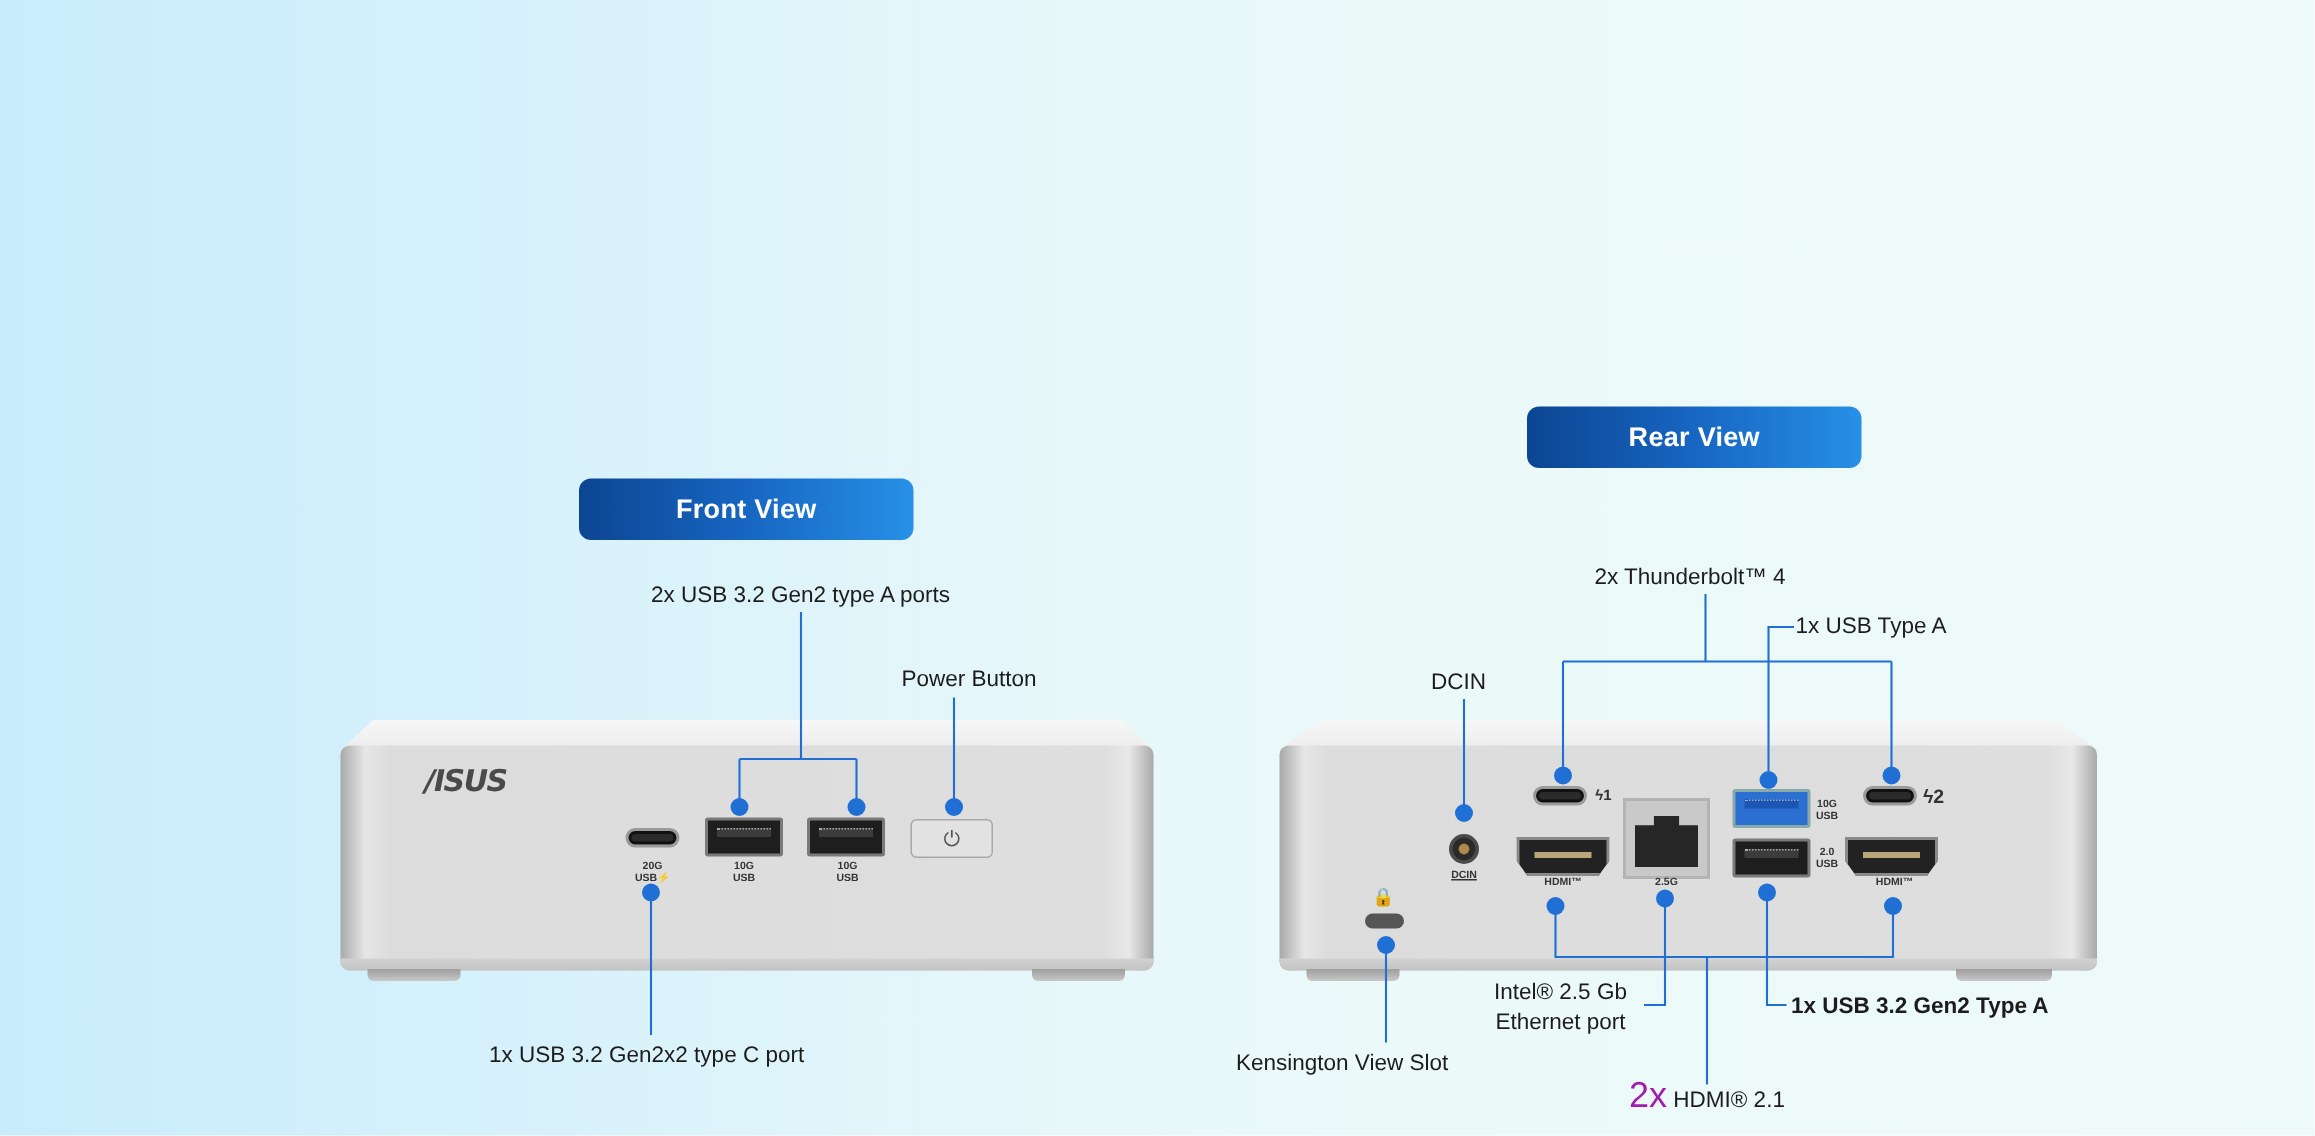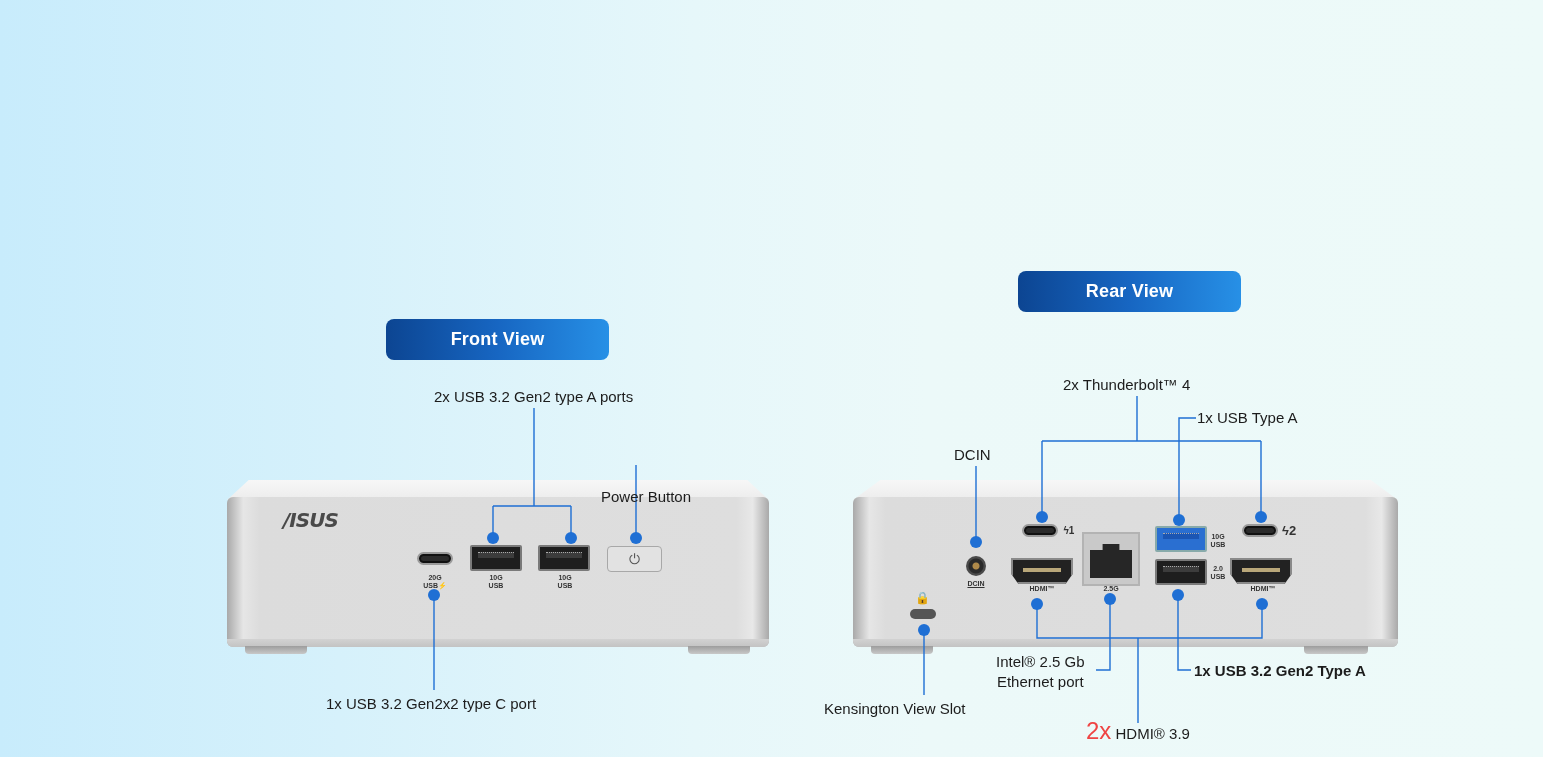--- a/index.html
+++ b/index.html
@@ -21,21 +21,21 @@
     display: flex; align-items: center; justify-content: center;
     letter-spacing: 0.2px;
   }
   .label {
     position: absolute;
     font-size: 15px;
     color: #1c1c1c;
     white-space: nowrap;
     line-height: 18px;
   }
-  .big-x { color: #ef4444; font-size: 24px; }
+  .big-x { color: #a21caf; font-size: 24px; }
   svg.lines { position: absolute; left: 0; top: 0; }
   
   .device {
     position: absolute;
   }
   .dev-top {
     position: absolute;
     background: linear-gradient(180deg, #f7f7f7, #ececec);
   }
   .dev-face {
@@ -206,28 +206,28 @@
   <circle class="dot" cx="1262" cy="604" r="6"></circle>
 
   <path class="ln" d="M1110 599 V670 H1096"></path>
   <circle class="dot" cx="1110" cy="599" r="6"></circle>
 
   <path class="ln" d="M1178 595 V670 H1191"></path>
   <circle class="dot" cx="1178" cy="595" r="6"></circle>
 </svg>
 
 <div class="label" style="left:434px; top:388px;">2x USB 3.2 Gen2 type A ports</div>
-<div class="label" style="left:601px; top:444px;margin-top:44px;">Power Button</div>
+<div class="label" style="left:601px; top:444px;">Power Button</div>
 <div class="label" style="left:326px; top:695px;">1x USB 3.2 Gen2x2 type C port</div>
 
 <div class="label" style="left:1063px; top:376px;">2x Thunderbolt™ 4</div>
 <div class="label" style="left:1197px; top:409px;">1x  USB Type A</div>
 <div class="label" style="left:954px; top:446px;">DCIN</div>
 <div class="label" style="left:996px; top:653px; text-align:center;">
   <div>Intel® 2.5 Gb</div>
   <div style="margin-top:2px;">Ethernet port</div>
 </div>
 <div class="label" style="left:1194px; top:662px;font-weight:bold;">1x USB 3.2 Gen2 Type A</div>
 <div class="label" style="left:824px; top:700px;">Kensington View Slot</div>
 <div class="label" style="left:1086px; top:722px;">
   <span class="big-x">2x</span>
-  <span>HDMI® 3.9</span>
+  <span>HDMI® 2.1</span>
 </div>
 
 </body></html>

